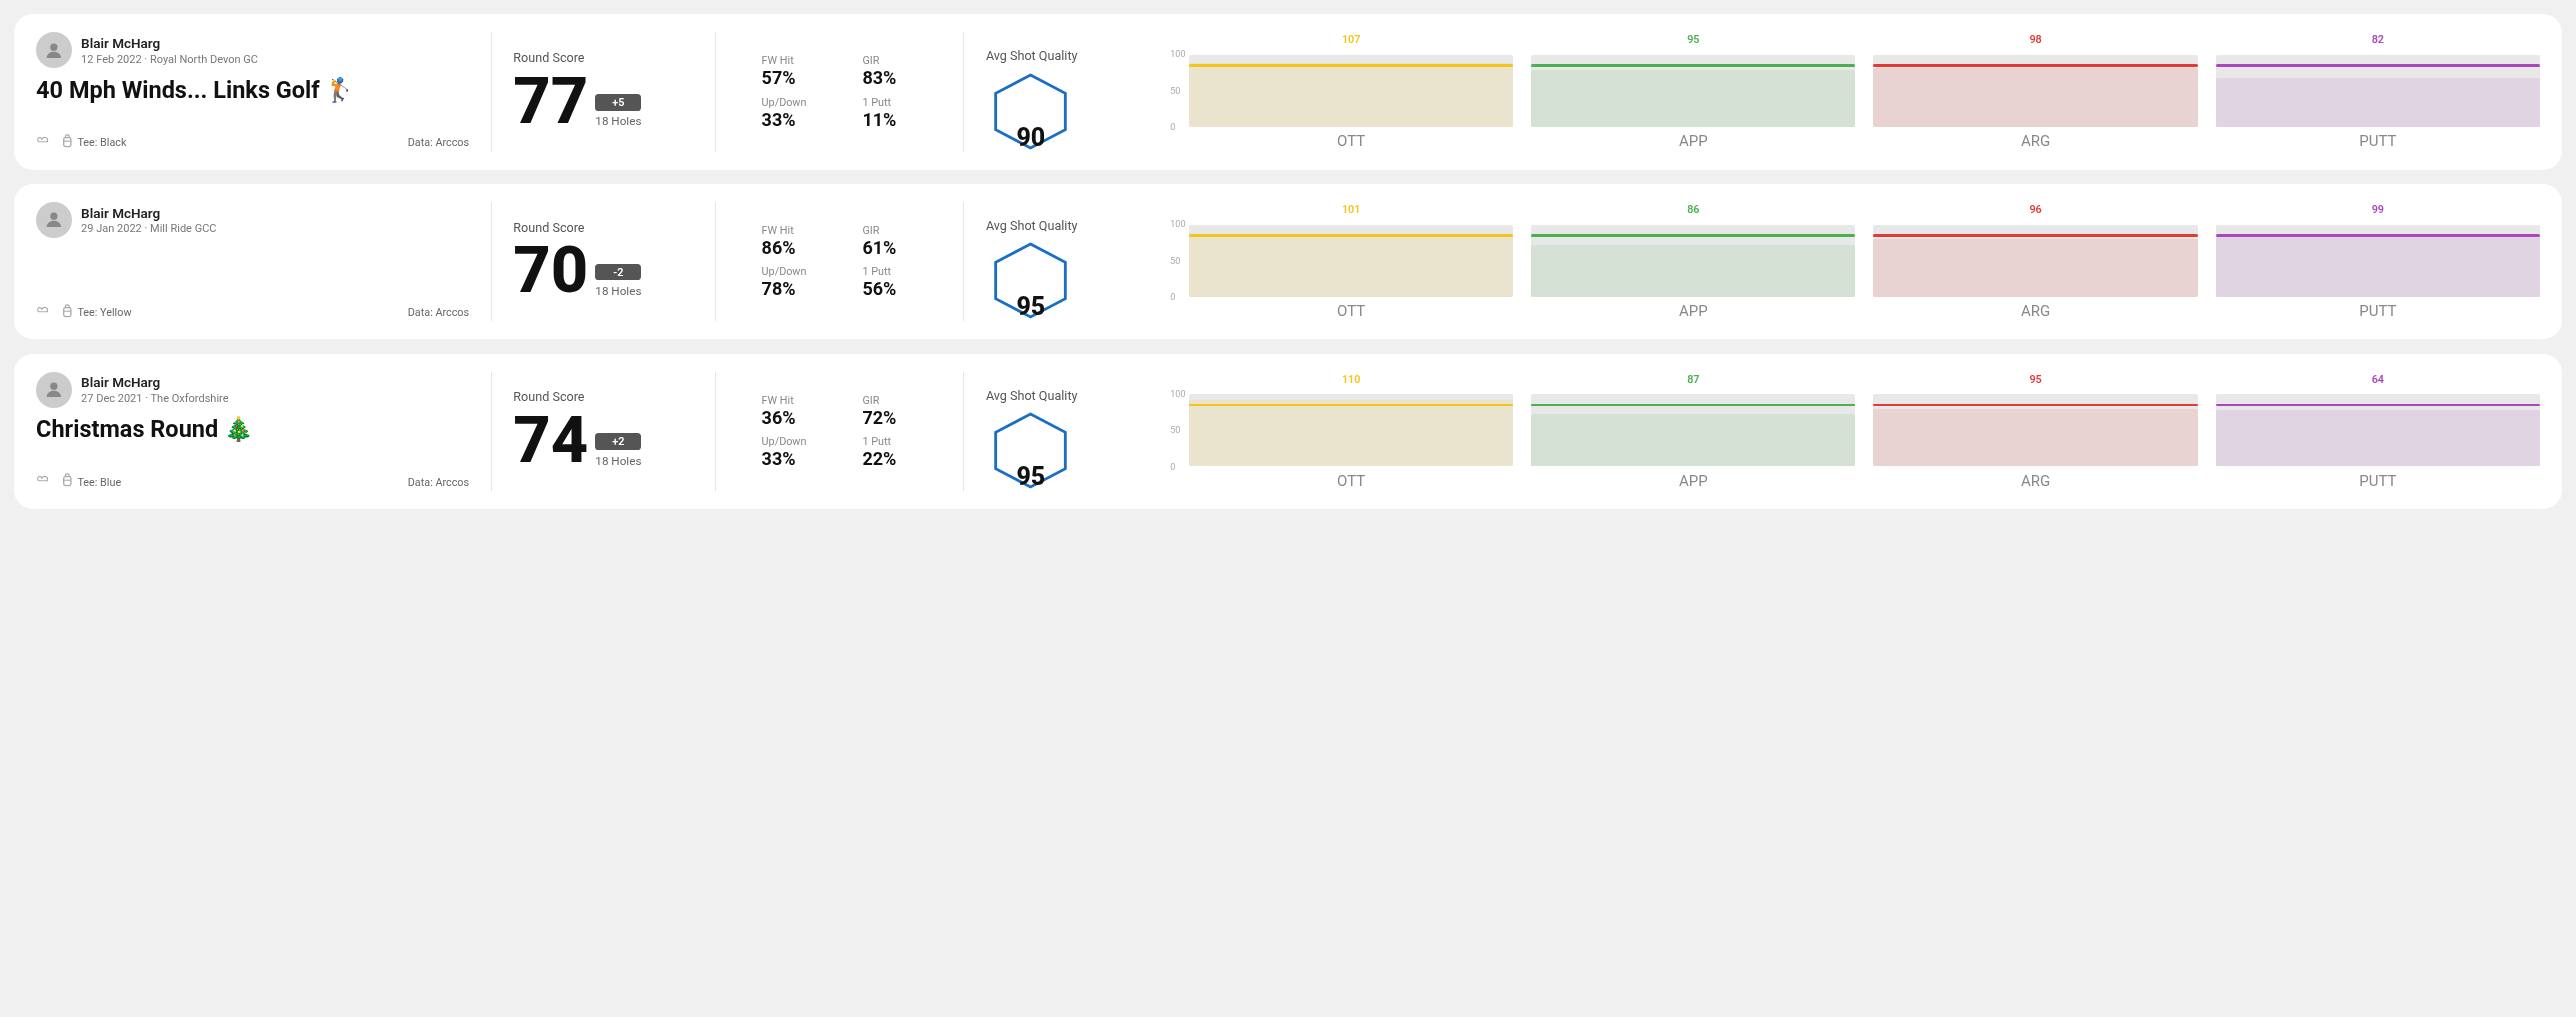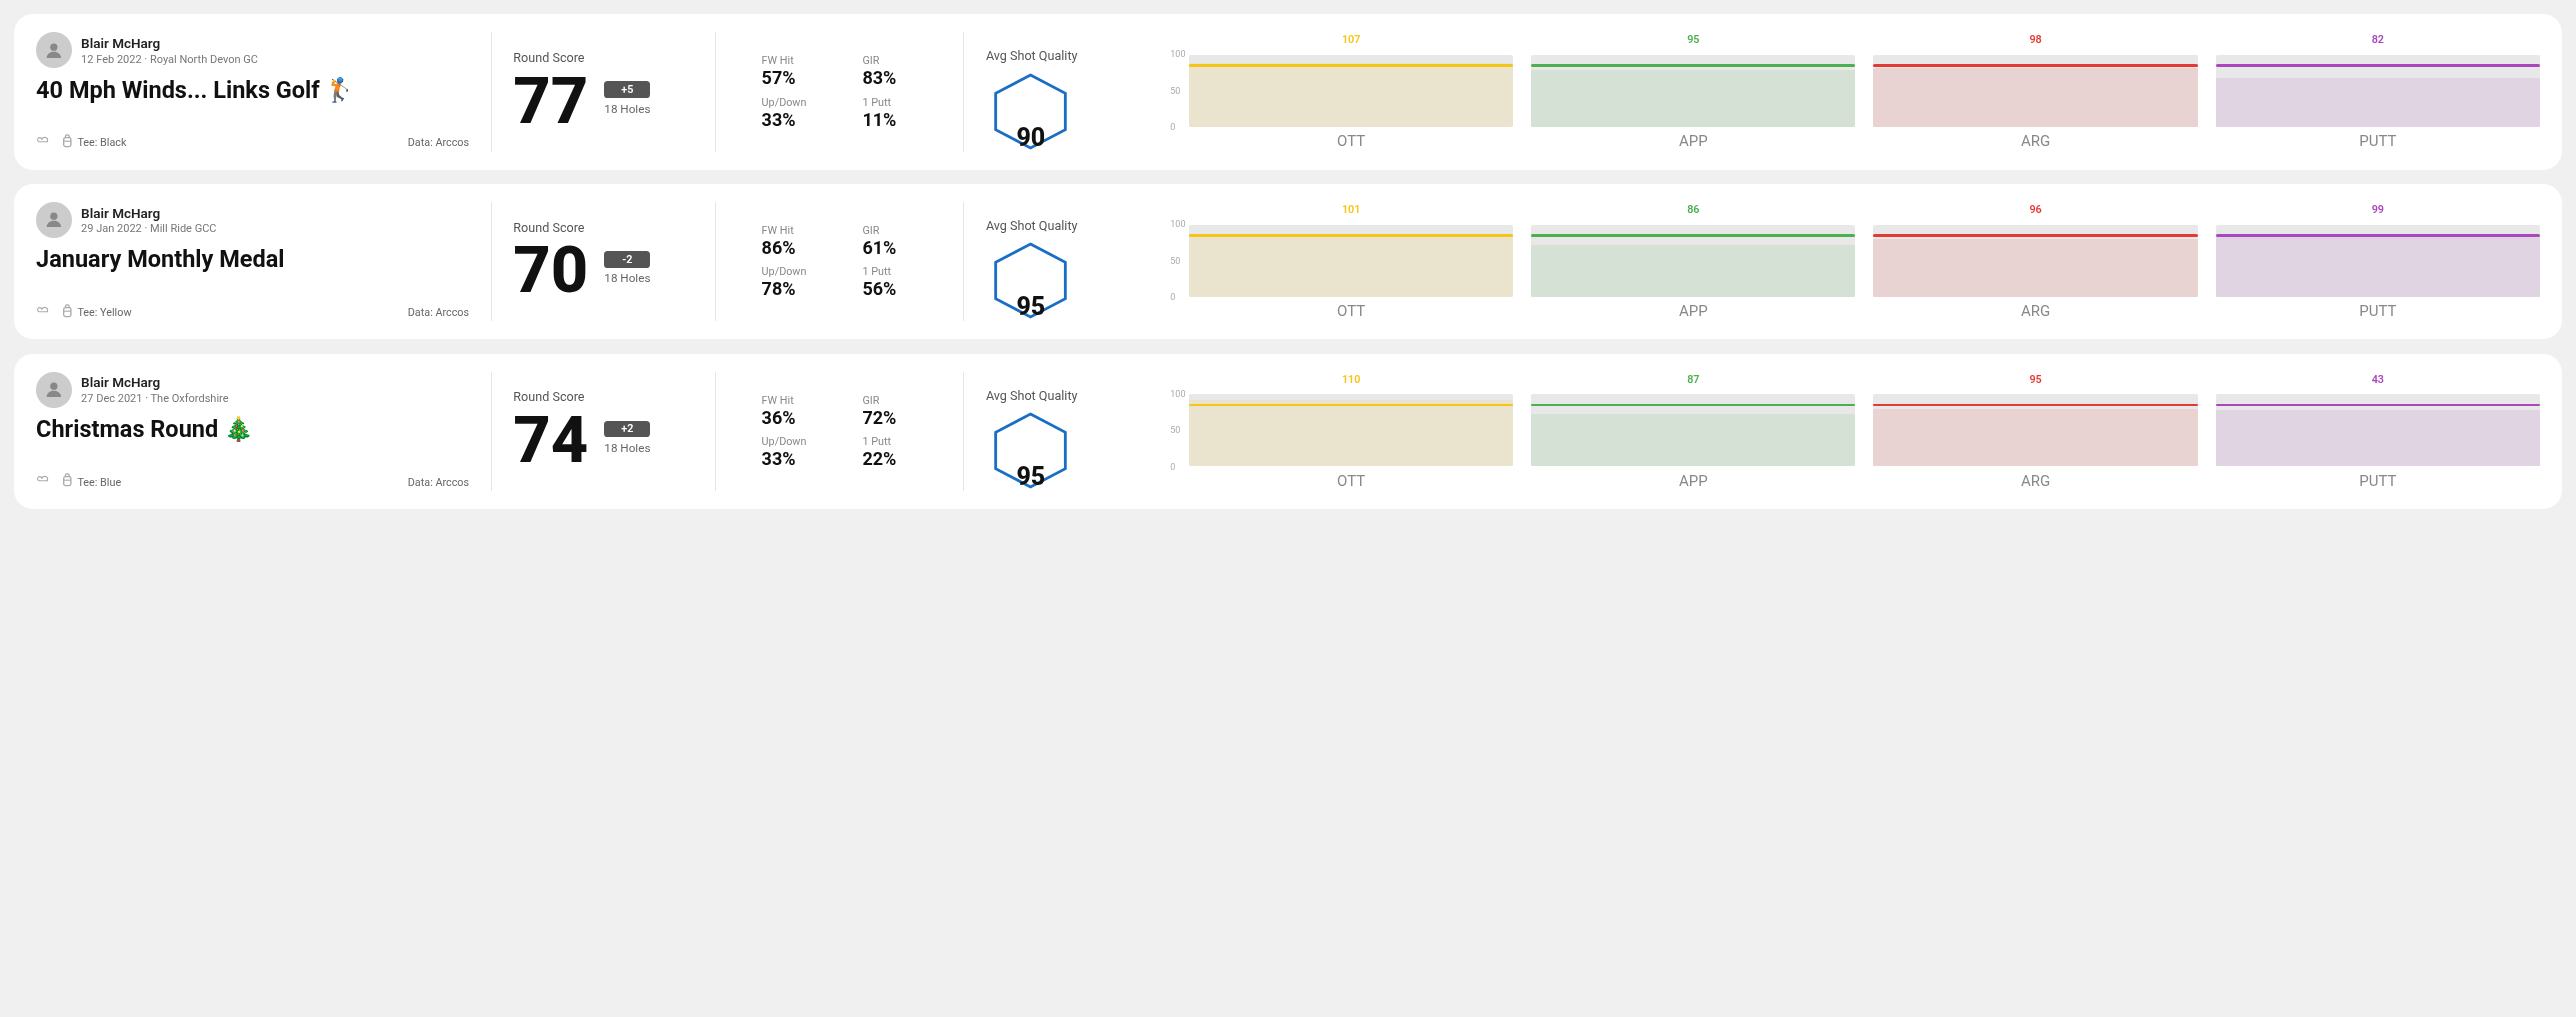--- a/index.html
+++ b/index.html
@@ -95,22 +95,22 @@
       flex-direction: column;
       justify-content: center;
     }
     .score-label {
       font-size: 12.6px;
       color: #555;
       margin-bottom: 3.6px;
     }
     .score-row {
       display: flex;
-      align-items: center;
-      gap: 16px;
+      align-items: flex-end;
+      gap: 7px;
     }
     .score-big {
       font-size: 65px;
       font-weight: 800;
       color: #111;
       line-height: 1;
     }
     .score-meta {
       display: flex;
       flex-direction: column;
@@ -418,21 +418,20 @@
             <svg viewBox="0 0 24 24" fill="#999" xmlns="http://www.w3.org/2000/svg">
     <circle cx="12" cy="8" r="4"></circle>
     <path d="M4 20c0-4 3.6-7 8-7s8 3 8 7"></path>
   </svg>
           </div>
           <div class="user-details">
             <div class="name">Blair McHarg</div>
             <div class="date-course">29 Jan 2022 · Mill Ride GCC</div>
           </div>
         </div>
-        <div class="round-title">January Monthly Medal</div>
       </div>
       <div class="card-footer">
         <div class="footer-left">
           <span><svg width="14.4" height="10.8" viewBox="0 0 20 14" fill="none">
     <path d="M16 6.5A4 4 0 0 0 8.2 4.6 3 3 0 1 0 4 7.5h12a2.5 2.5 0 0 0 0-1z" stroke="#aaa" stroke-width="1.5" fill="none"></path>
   </svg></span>
           <div class="tee-info">
             <span><svg width="12.6" height="14.4" viewBox="0 0 14 16" fill="none">
     <rect x="3" y="4" width="8" height="10" rx="2" stroke="#aaa" stroke-width="1.5" fill="none"></rect>
     <path d="M5 4V2.5C5 1.7 5.7 1 6.5 1h1C8.3 1 9 1.7 9 2.5V4" stroke="#aaa" stroke-width="1.5" fill="none"></path>
@@ -661,21 +660,21 @@
         <span class="bar-value" style="color:#e53935">95</span>
         <div class="bar-wrapper">
           <div class="bar-bg">
             <div class="bar-fill" style="height:79.16666666666666%; background:#e5393520;"></div>
             <div class="bar-line" style="bottom:83.33333333333334%; background:#e53935;"></div>
           </div>
         </div>
         <span class="bar-label">ARG</span>
       </div>
       <div class="bar-group">
-        <span class="bar-value" style="color:#ab47bc">43</span>
+        <span class="bar-value" style="color:#ab47bc">64</span>
         <div class="bar-wrapper">
           <div class="bar-bg">
             <div class="bar-fill" style="height:77.5%; background:#ab47bc20;"></div>
             <div class="bar-line" style="bottom:83.33333333333334%; background:#ab47bc;"></div>
           </div>
         </div>
         <span class="bar-label">PUTT</span>
       </div>
           </div>
         </div>

